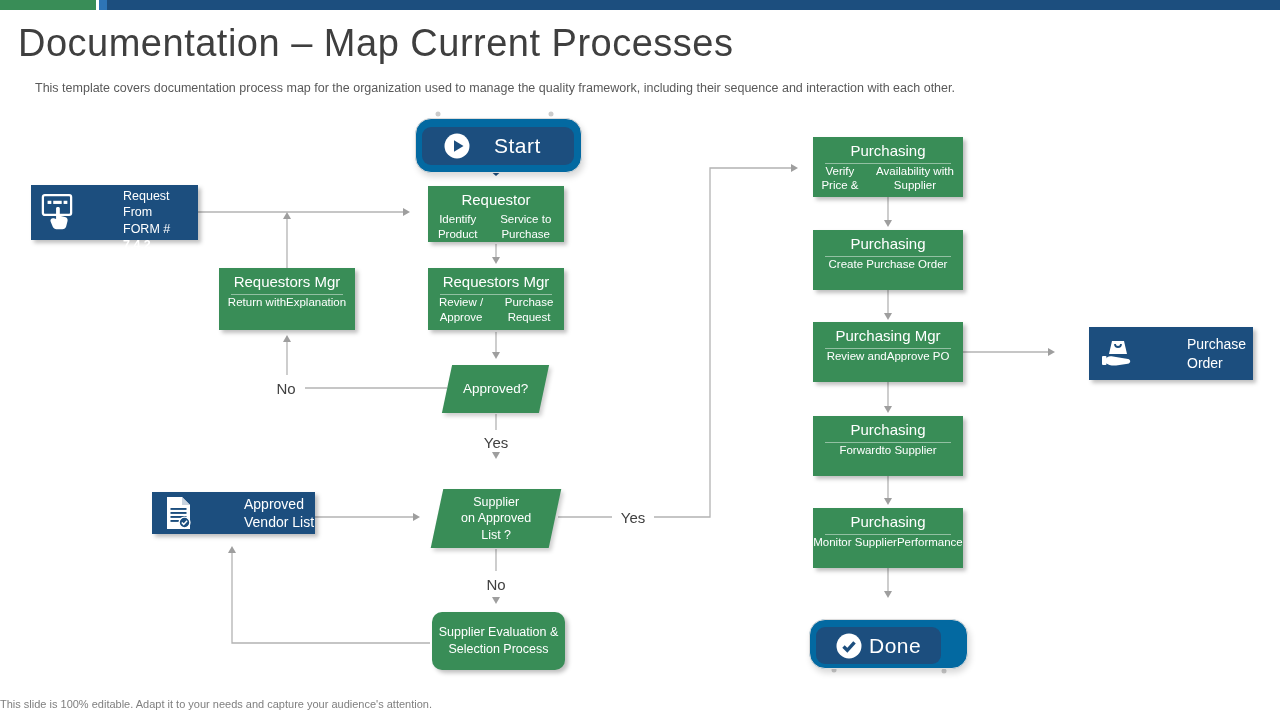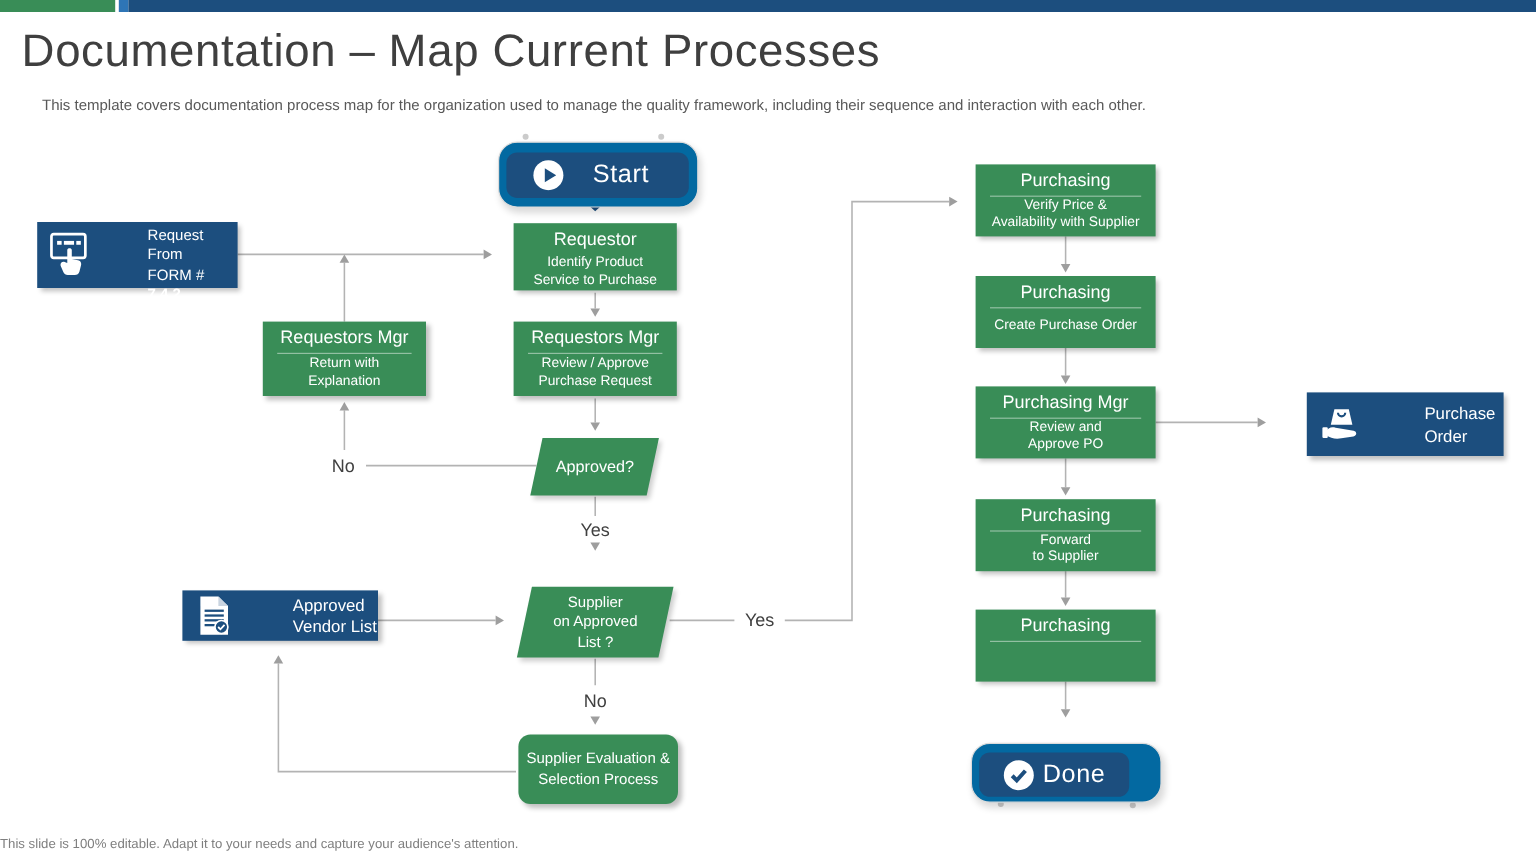--- a/index.html
+++ b/index.html
@@ -24,21 +24,21 @@
   .connectors{position:absolute;left:0;top:0;pointer-events:none;}
   .cline{stroke:var(--connector-gray);stroke-width:1.3;fill:none;}
   .ahead{fill:#9E9E9E;}
   .dot{fill:#CBCBCB;}
 
   
   .gbox{position:absolute;background:var(--green);color:#fff;text-align:center;
         box-shadow:3px 3px 4px rgba(0,0,0,.25);display:flex;flex-direction:column;}
   .gbox-title{font-size:15px;padding-top:5px;line-height:1.2;}
   .gbox-sep{height:1px;background:rgba(255,255,255,.45);margin:3px 12px 0;}
-  .gbox-body{flex:1;display:flex;flex-direction:column;justify-content:center;font-size:11.5px;line-height:1.28;padding-bottom:4px;}
+  .gbox-body{flex:1;display:flex;flex-direction:row;justify-content:center;font-size:11.5px;line-height:1.28;padding-bottom:4px;}
   .gbox-body span{display:block;}
 
   
   .nbox{position:absolute;background:var(--navy);color:#fff;display:flex;align-items:center;
         box-shadow:3px 3px 4px rgba(0,0,0,.25);gap:40px;}
   .nbox-icon{flex:0 0 52px;display:flex;justify-content:center;align-items:center;}
   .nbox-text{line-height:1.3;}
   .nbox-text span{display:block;}
 
   
@@ -255,20 +255,24 @@
     <div class="gbox-sep"></div>
     <div class="gbox-body">
       <span>Forward</span>
       <span>to Supplier</span>
     </div>
   </div>
 
   <div class="gbox" style="left:813px;top:508px;width:150px;height:60px;">
     <div class="gbox-title">Purchasing</div>
     <div class="gbox-sep"></div>
+    <div class="gbox-body">
+      <span>Monitor Supplier</span>
+      <span>Performance</span>
+    </div>
   </div>
 
   <div class="nbox" style="left:1089px;top:327px;width:164px;height:53px;">
     <div class="nbox-icon" style="flex-basis:58px;">
       <svg width="34" height="31" viewBox="0 0 34 31">
         <path d="M11 3 h12 l3 13 h-18 z" fill="#fff"></path>
         <path d="M14 6 a3 3 0 0 0 6 0" fill="none" style="stroke:var(--navy)" stroke-width="1.8"></path>
         <path d="M4 22 c1.5-3.5 4.5-4.5 8-3.5 l15 2.5 c3 .6 3 4.2 -.2 4.7 l-10 1.6 c-5 .9-9.3-.2-12.3-2.6 z" fill="#fff"></path>
         <rect x="1" y="18" width="4.5" height="9" rx="1" fill="#fff"></rect>
       </svg>

